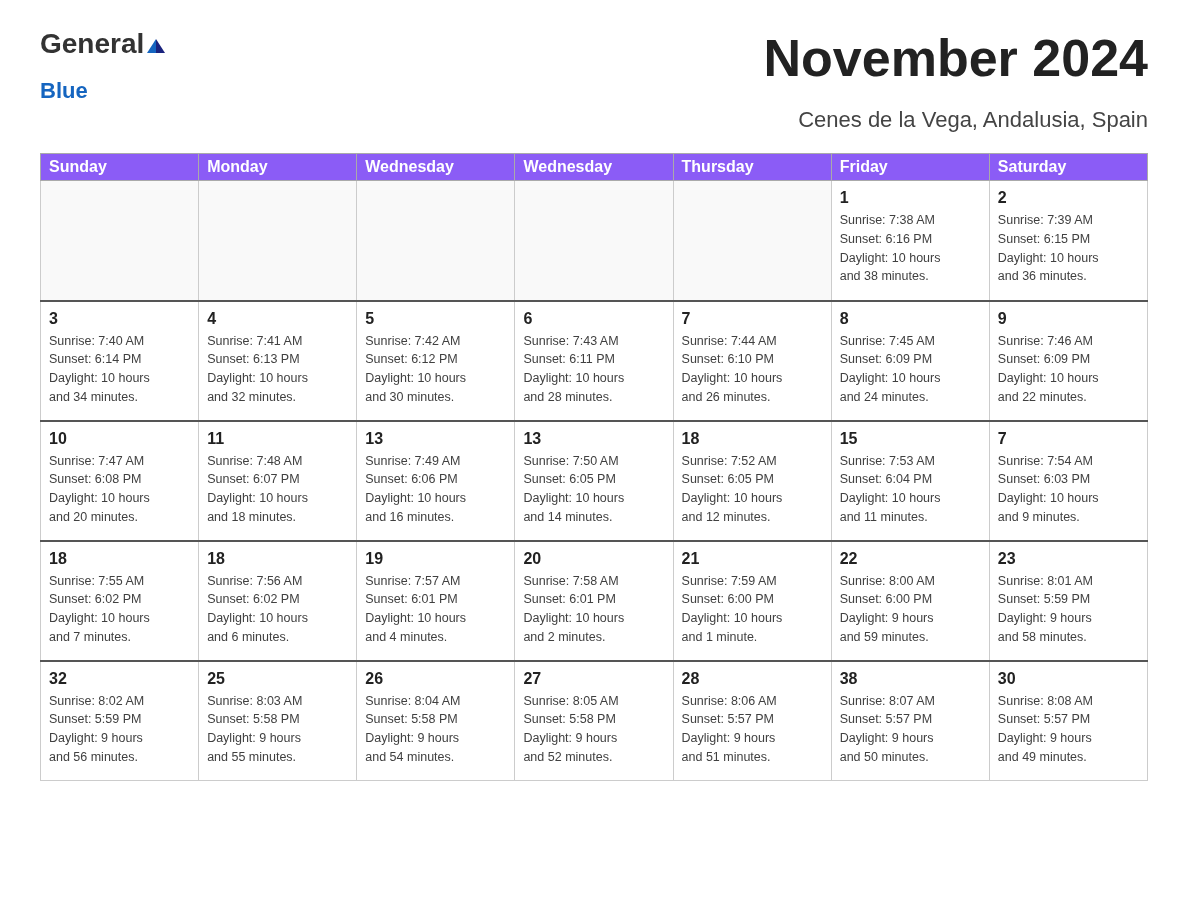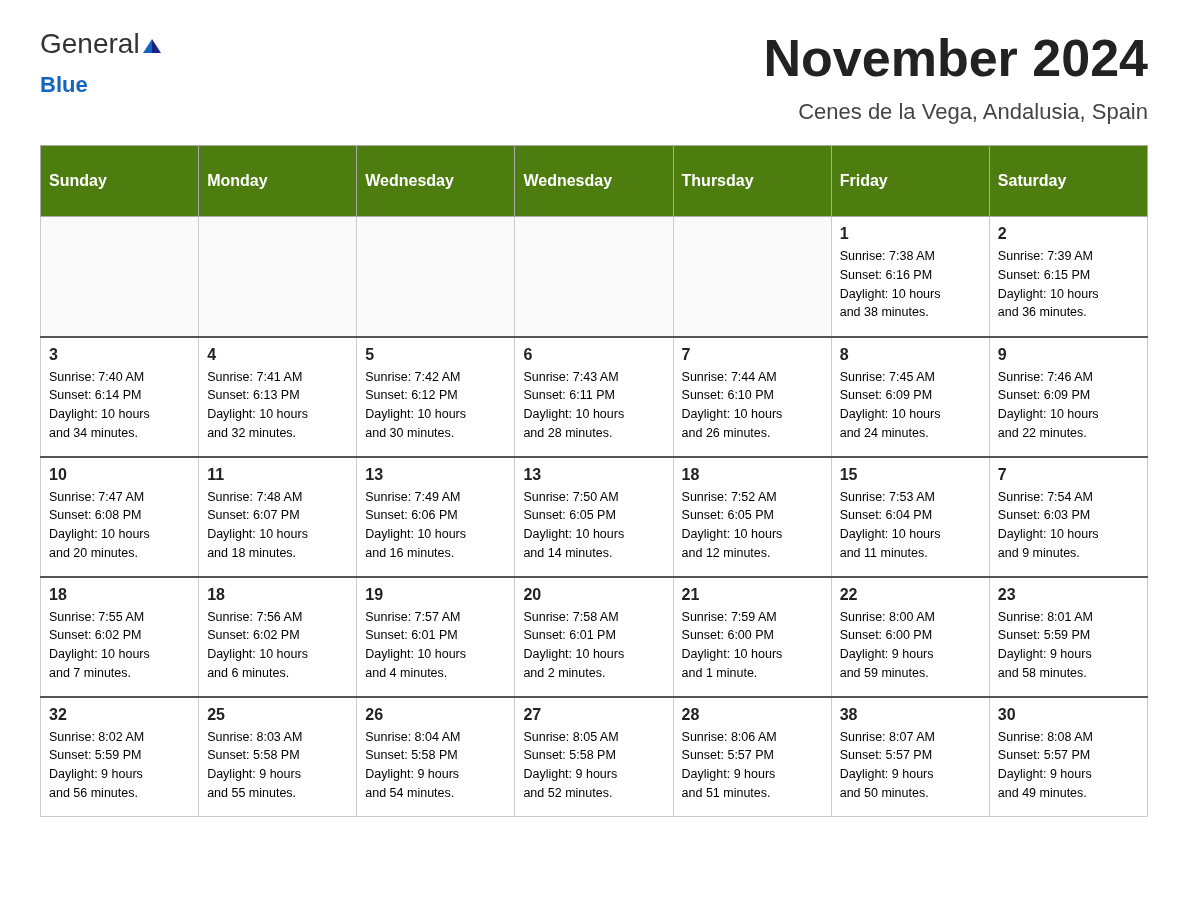--- a/index.html
+++ b/index.html
@@ -16,55 +16,55 @@
       align-items: flex-start;
       margin-bottom: 20px;
     }
     .logo-area {
       display: flex;
       flex-direction: column;
       align-items: flex-start;
     }
     .logo-text {
       font-size: 28px;
-      font-weight: normal;
+      font-weight: bold;
       color: #333;
       line-height: 1;
     }
     .logo-line2 {
       font-size: 22px;
       font-weight: bold;
       color: #1565c0;
-      margin-top: 14px;
+      margin-top: 20px;
     }
     .title-area {
       text-align: right;
     }
     .main-title {
       font-size: 52px;
       font-weight: bold;
       color: #222;
       line-height: 1.1;
     }
     .subtitle {
       font-size: 22px;
       color: #444;
-      margin-top: 12px;
+      margin-top: 20px;
     }
     .calendar-table {
       width: 100%;
       border-collapse: collapse;
       table-layout: fixed;
     }
     .calendar-table thead tr th {
-      background-color: #4d7c0f;
+      background-color: #8b5cf6;
       color: #fff;
       font-size: 16px;
       font-weight: bold;
-      padding: 26px 8px;
+      padding: 4px 8px;
       text-align: left;
       border: 1px solid #aaa;
     }
     .calendar-table tbody tr td {
       vertical-align: top;
       border: 1px solid #ccc;
       padding: 8px;
       font-size: 13px;
       color: #222;
       height: 120px;
@@ -73,21 +73,21 @@
       background: #f9f9f9;
     }
     .day-number {
       font-size: 16px;
       font-weight: bold;
       color: #222;
       margin-bottom: 4px;
     }
     .day-info {
       font-size: 12.5px;
-      color: #000000;
+      color: #404040;
       line-height: 1.5;
     }
     .row-divider td {
       border-top: 2px solid #555 !important;
     }
   </style>
 </head>
 <body>
 
 <div class="header-section">

